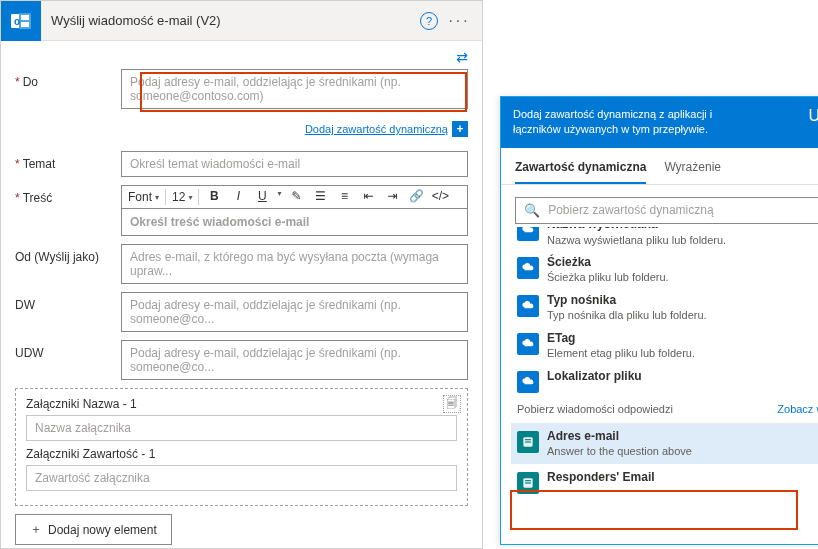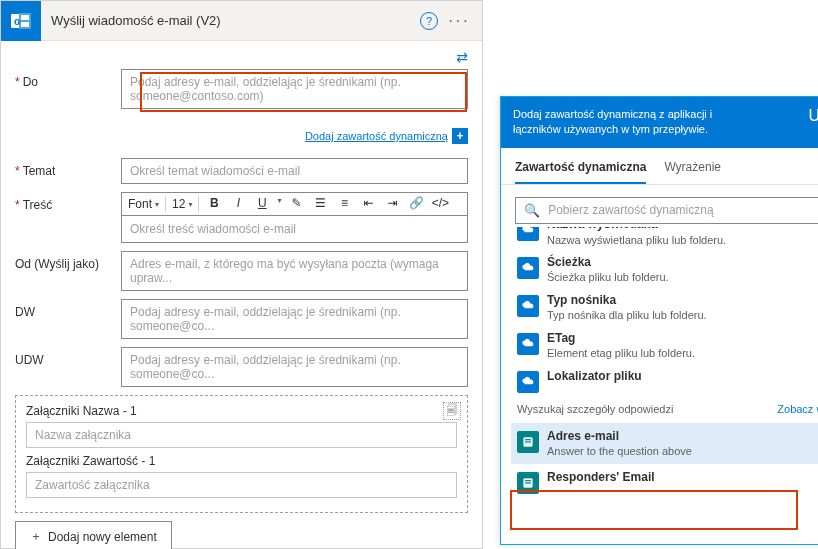--- a/index.html
+++ b/index.html
@@ -16,32 +16,32 @@
 .swap-icon { color:#0078d4; font-size:14px; }
 .row { display:flex; align-items:flex-start; margin-bottom:8px; }
 .label { width:106px; padding-top:6px; font-size:12px; color:#323130; }
 .label .req { color:#a4262c; margin-right:3px; }
 .control { flex:1; }
 .input { width:100%; border:1px solid #8a8886; padding:5px 8px; font-size:12px; color:#323130; background:#fff; }
 .input.placeholder { color:#a19f9d; }
 .highlight-red { position:absolute; border:2px solid #d83b01; pointer-events:none; z-index:5; }
 .hl-to { left:140px; top:72px; width:327px; height:40px; }
 .hl-email { left:510px; top:490px; width:288px; height:40px; }
-.add-content-row { display:flex; justify-content:flex-end; align-items:center; margin:19px 0 6px 0; }
+.add-content-row { display:flex; justify-content:flex-end; align-items:center; margin:12px 0 6px 0; }
 .add-content-link { color:#0078d4; font-size:11px; text-decoration:underline; cursor:pointer; }
 .plus-badge { width:16px; height:16px; background:#0078d4; color:#fff; display:flex; align-items:center; justify-content:center; margin-left:4px; font-size:12px; font-weight:bold; }
 .toolbar { display:flex; border:1px solid #8a8886; padding:3px 6px; gap:6px; background:#fff; font-size:12px; }
 .tb-sel { display:flex; align-items:center; gap:3px; color:#323130; }
 .tb-sep { width:1px; height:16px; background:#d0d0d0; }
 .tb-btn { width:18px; text-align:center; color:#323130; cursor:pointer; }
 .tb-btn.bold { font-weight:bold; }
 .tb-btn.italic { font-style:italic; }
 .tb-btn.underline { text-decoration:underline; }
 .chev { font-size:8px; color:#605e5c; }
-.body-box { border:1px solid #8a8886; border-top:none; padding:6px 8px; color:#a19f9d; background:#fff; min-height:24px; }
+.body-box { border:1px solid #8a8886; border-top:none; padding:6px 8px; color:#a19f9d; background:#fff; min-height:24px;font-weight:bold; }
 .attach-section { border:1px dashed #a19f9d; margin:6px 14px 0 14px; padding:8px 10px; position:relative; }
 .attach-del { position:absolute; right:6px; top:6px; width:18px; height:18px; border:1px dotted #a19f9d; display:flex; align-items:center; justify-content:center; font-size:11px; color:#605e5c; }
 .attach-label { font-size:12px; margin-bottom:4px; }
 .attach-input { width:100%; border:1px solid #c8c6c4; padding:5px 8px; font-size:12px; color:#a19f9d; margin-bottom:6px; }
 .add-item-btn { margin:8px 14px 0 14px; border:1px solid #8a8886; padding:6px 14px; display:inline-flex; align-items:center; gap:6px; font-size:12px; cursor:pointer; background:#fff; }
 .select { width:100%; border:1px solid #8a8886; padding:5px 8px; display:flex; justify-content:space-between; align-items:center; font-size:12px; background:#fff; }
 
 .panel { position:absolute; left:500px; top:96px; width:358px; height:449px; background:#fff; border:1px solid #0ea5e9; box-shadow:-2px 0 6px rgba(0,0,0,0.1); }
 .panel-header { background:#0078d4; color:#fff; padding:10px 12px; font-size:11px; display:flex; justify-content:space-between; align-items:flex-start; }
 .panel-header .txt { max-width:240px; line-height:1.4; }
@@ -254,21 +254,21 @@
           <div class="item-icon blue">
             <svg class="cloud" viewBox="0 0 24 24">
               <path fill="#fff" d="M6 14a4 4 0 0 1 .5-8A5 5 0 0 1 16 8a4 4 0 0 1 2 8H6z"></path>
             </svg>
           </div>
           <div class="item-text">
             <div class="item-title">Lokalizator pliku</div>
           </div>
         </div>
         <div class="group-header">
-          <span>Wyszukaj szczegóły odpowiedzi</span>
+          <span>Pobierz wiadomości odpowiedzi</span>
           <span class="more">Zobacz więcej</span>
         </div>
         <div class="item highlighted">
           <div class="item-icon teal">
             <svg class="cloud" viewBox="0 0 24 24">
               <rect x="4" y="4" width="16" height="16" rx="2" fill="#fff" opacity="0.9"></rect>
               <rect x="7" y="7" width="10" height="2" fill="#038387"></rect>
               <rect x="7" y="11" width="10" height="2" fill="#038387"></rect>
             </svg>
           </div>

